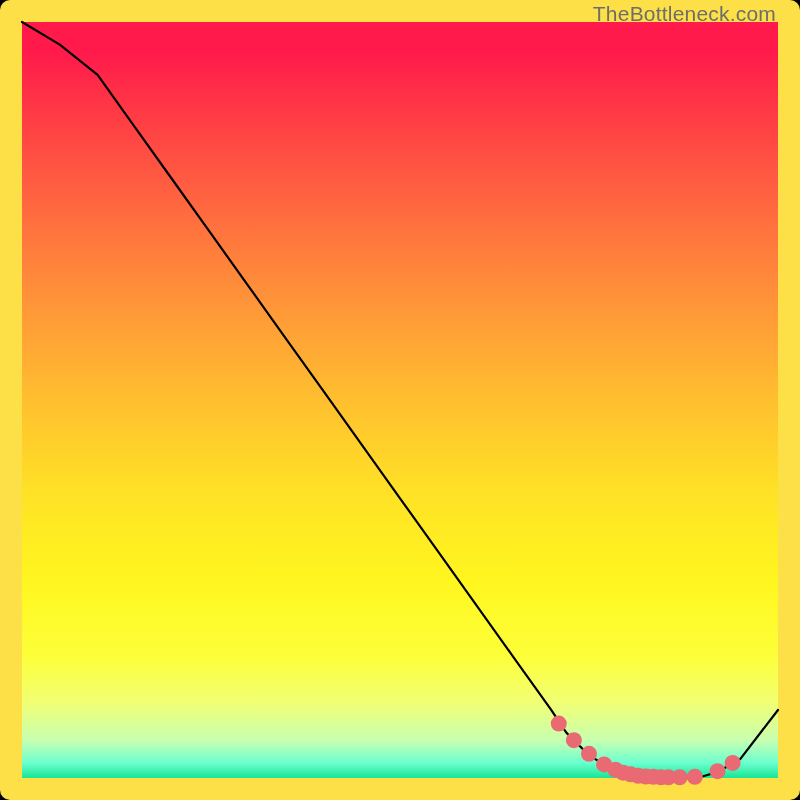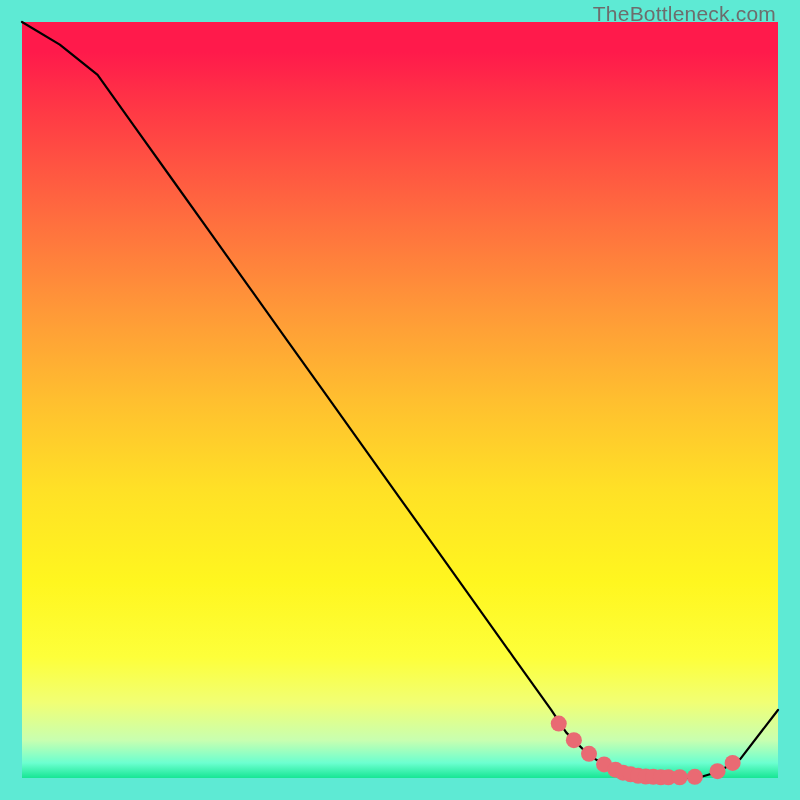--- a/index.html
+++ b/index.html
@@ -8,21 +8,22 @@
     width: 800px;
     height: 800px;
     background: #000;
     overflow: hidden;
     font-family: Arial, Helvetica, sans-serif;
   }
   .frame {
     position: relative;
     width: 800px;
     height: 800px;
-    background: #5eead4;
+    background: #fde047;
+    border-radius: 10px;
   }
   .plot {
     position: absolute;
     left: 22px;
     top: 22px;
     width: 756px;
     height: 756px;
     background: linear-gradient(
       to bottom,
       #ff1a4b 0%,

